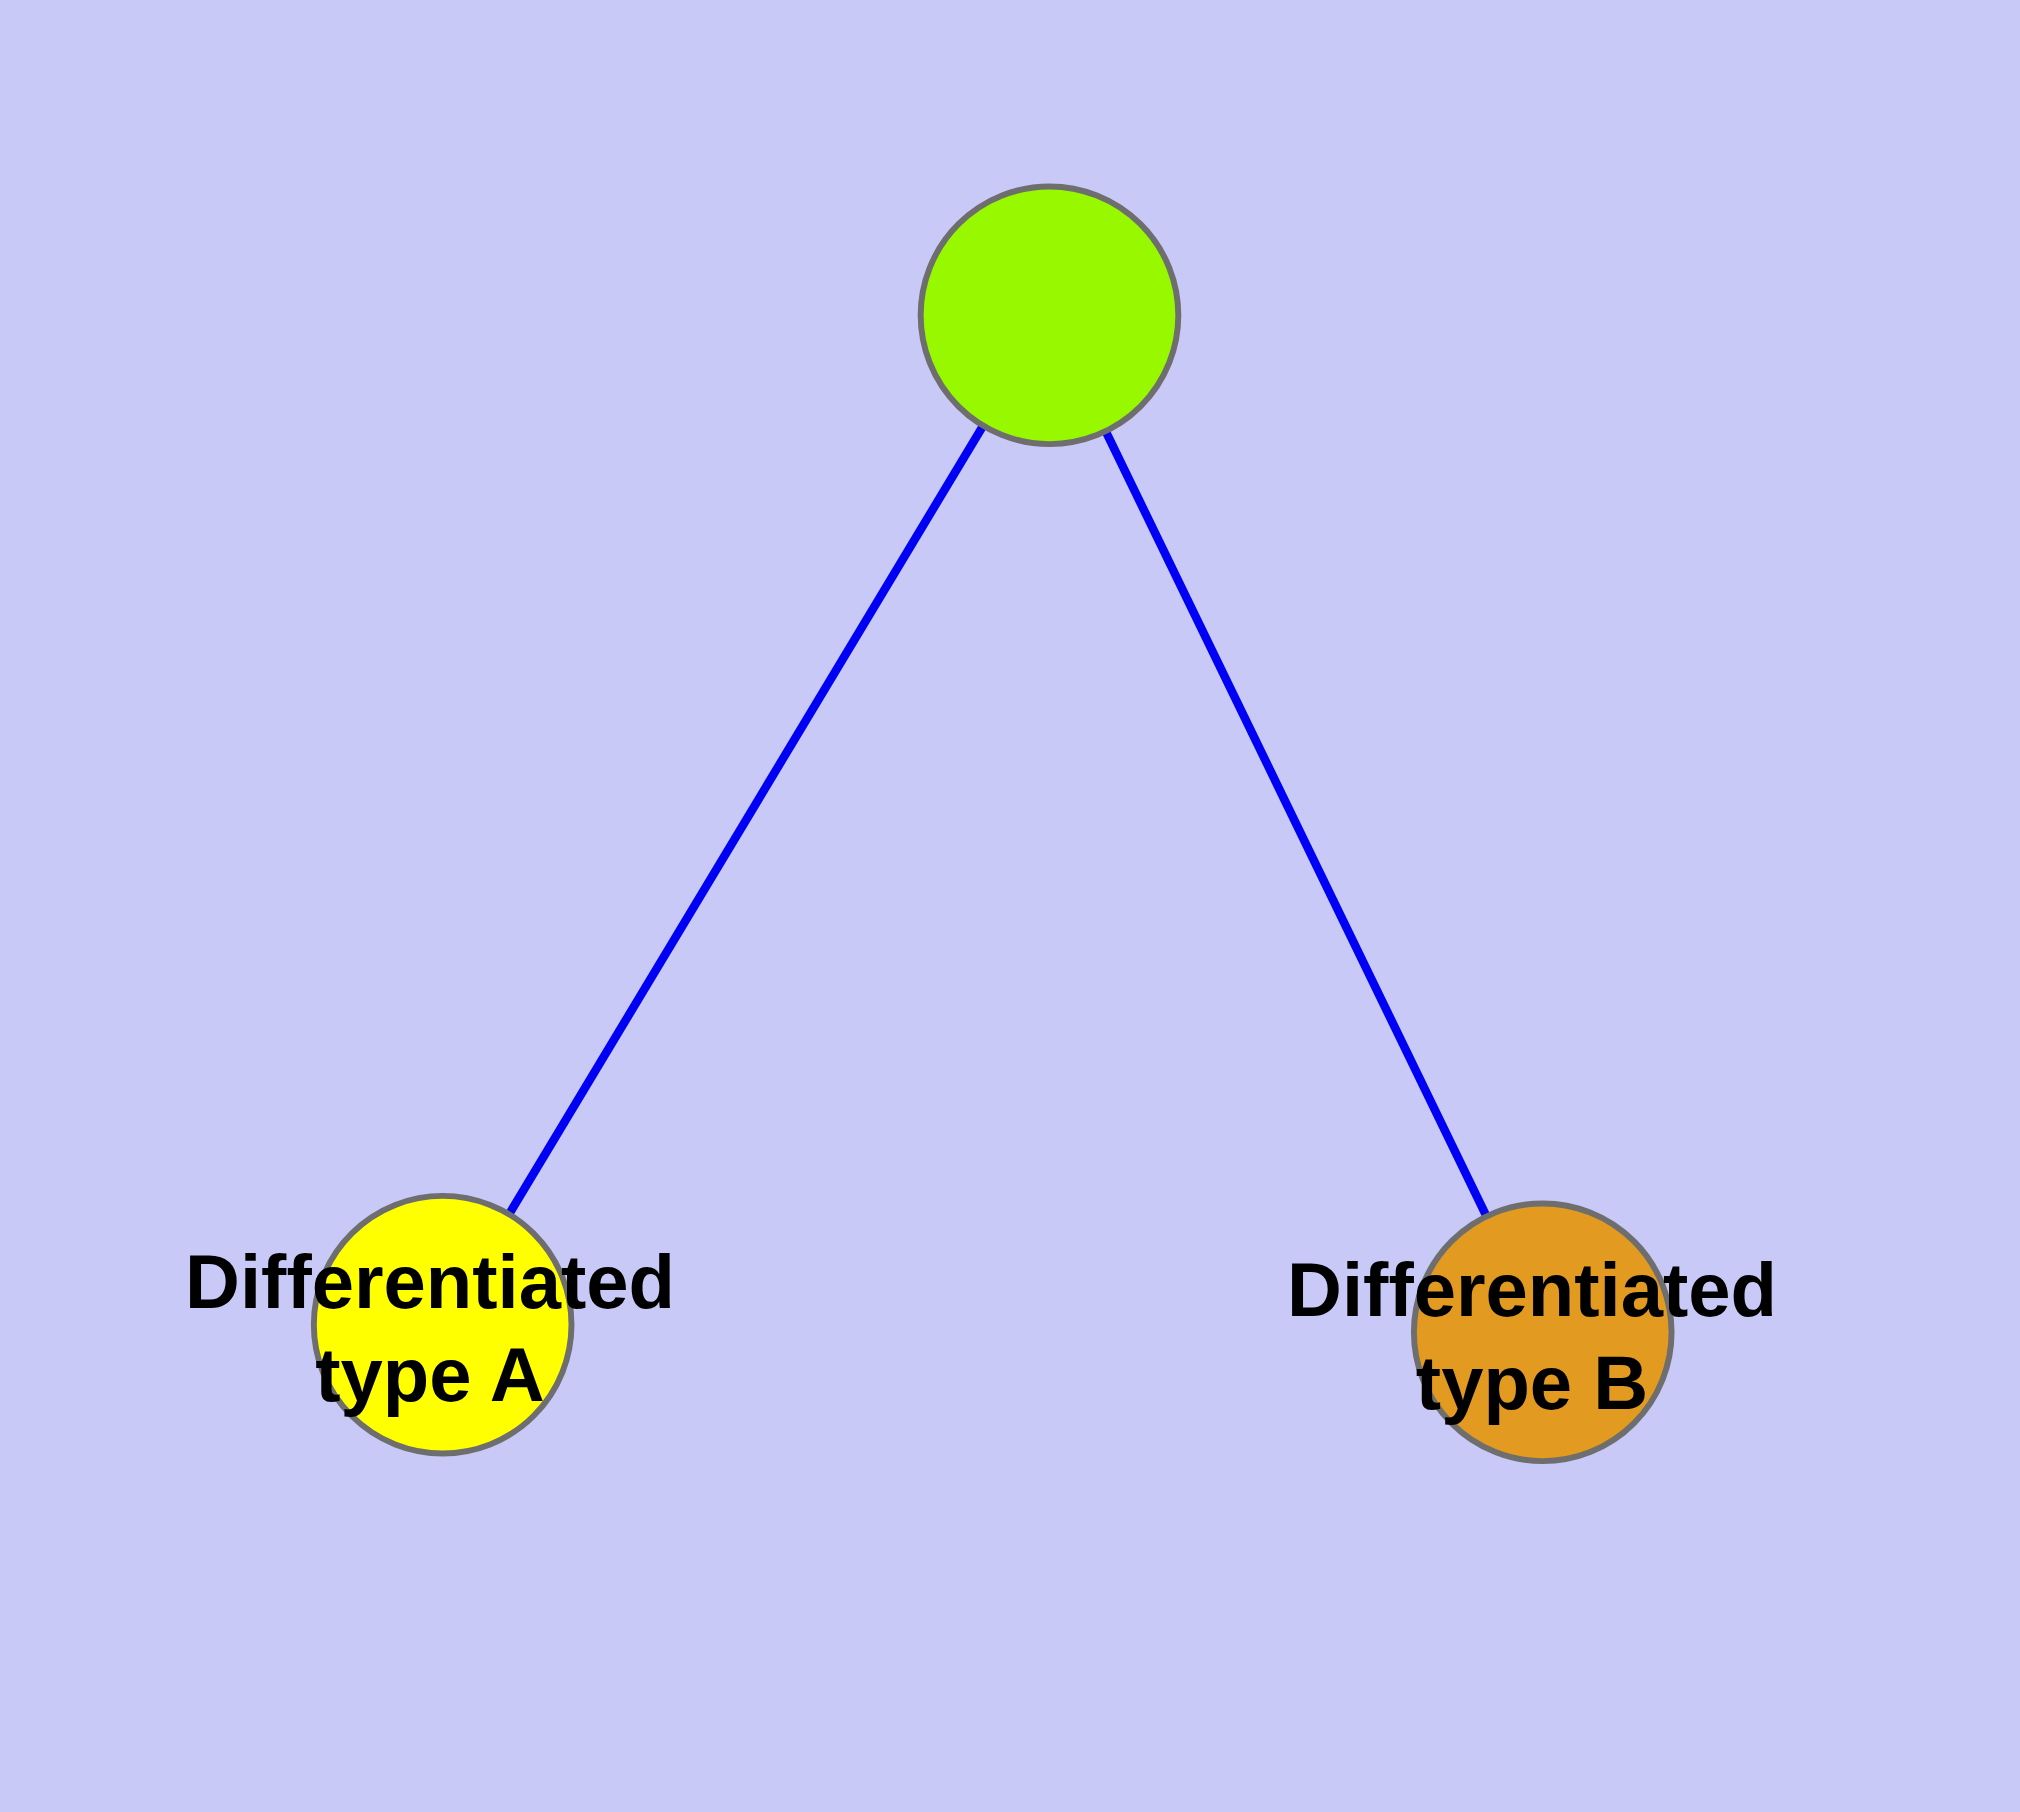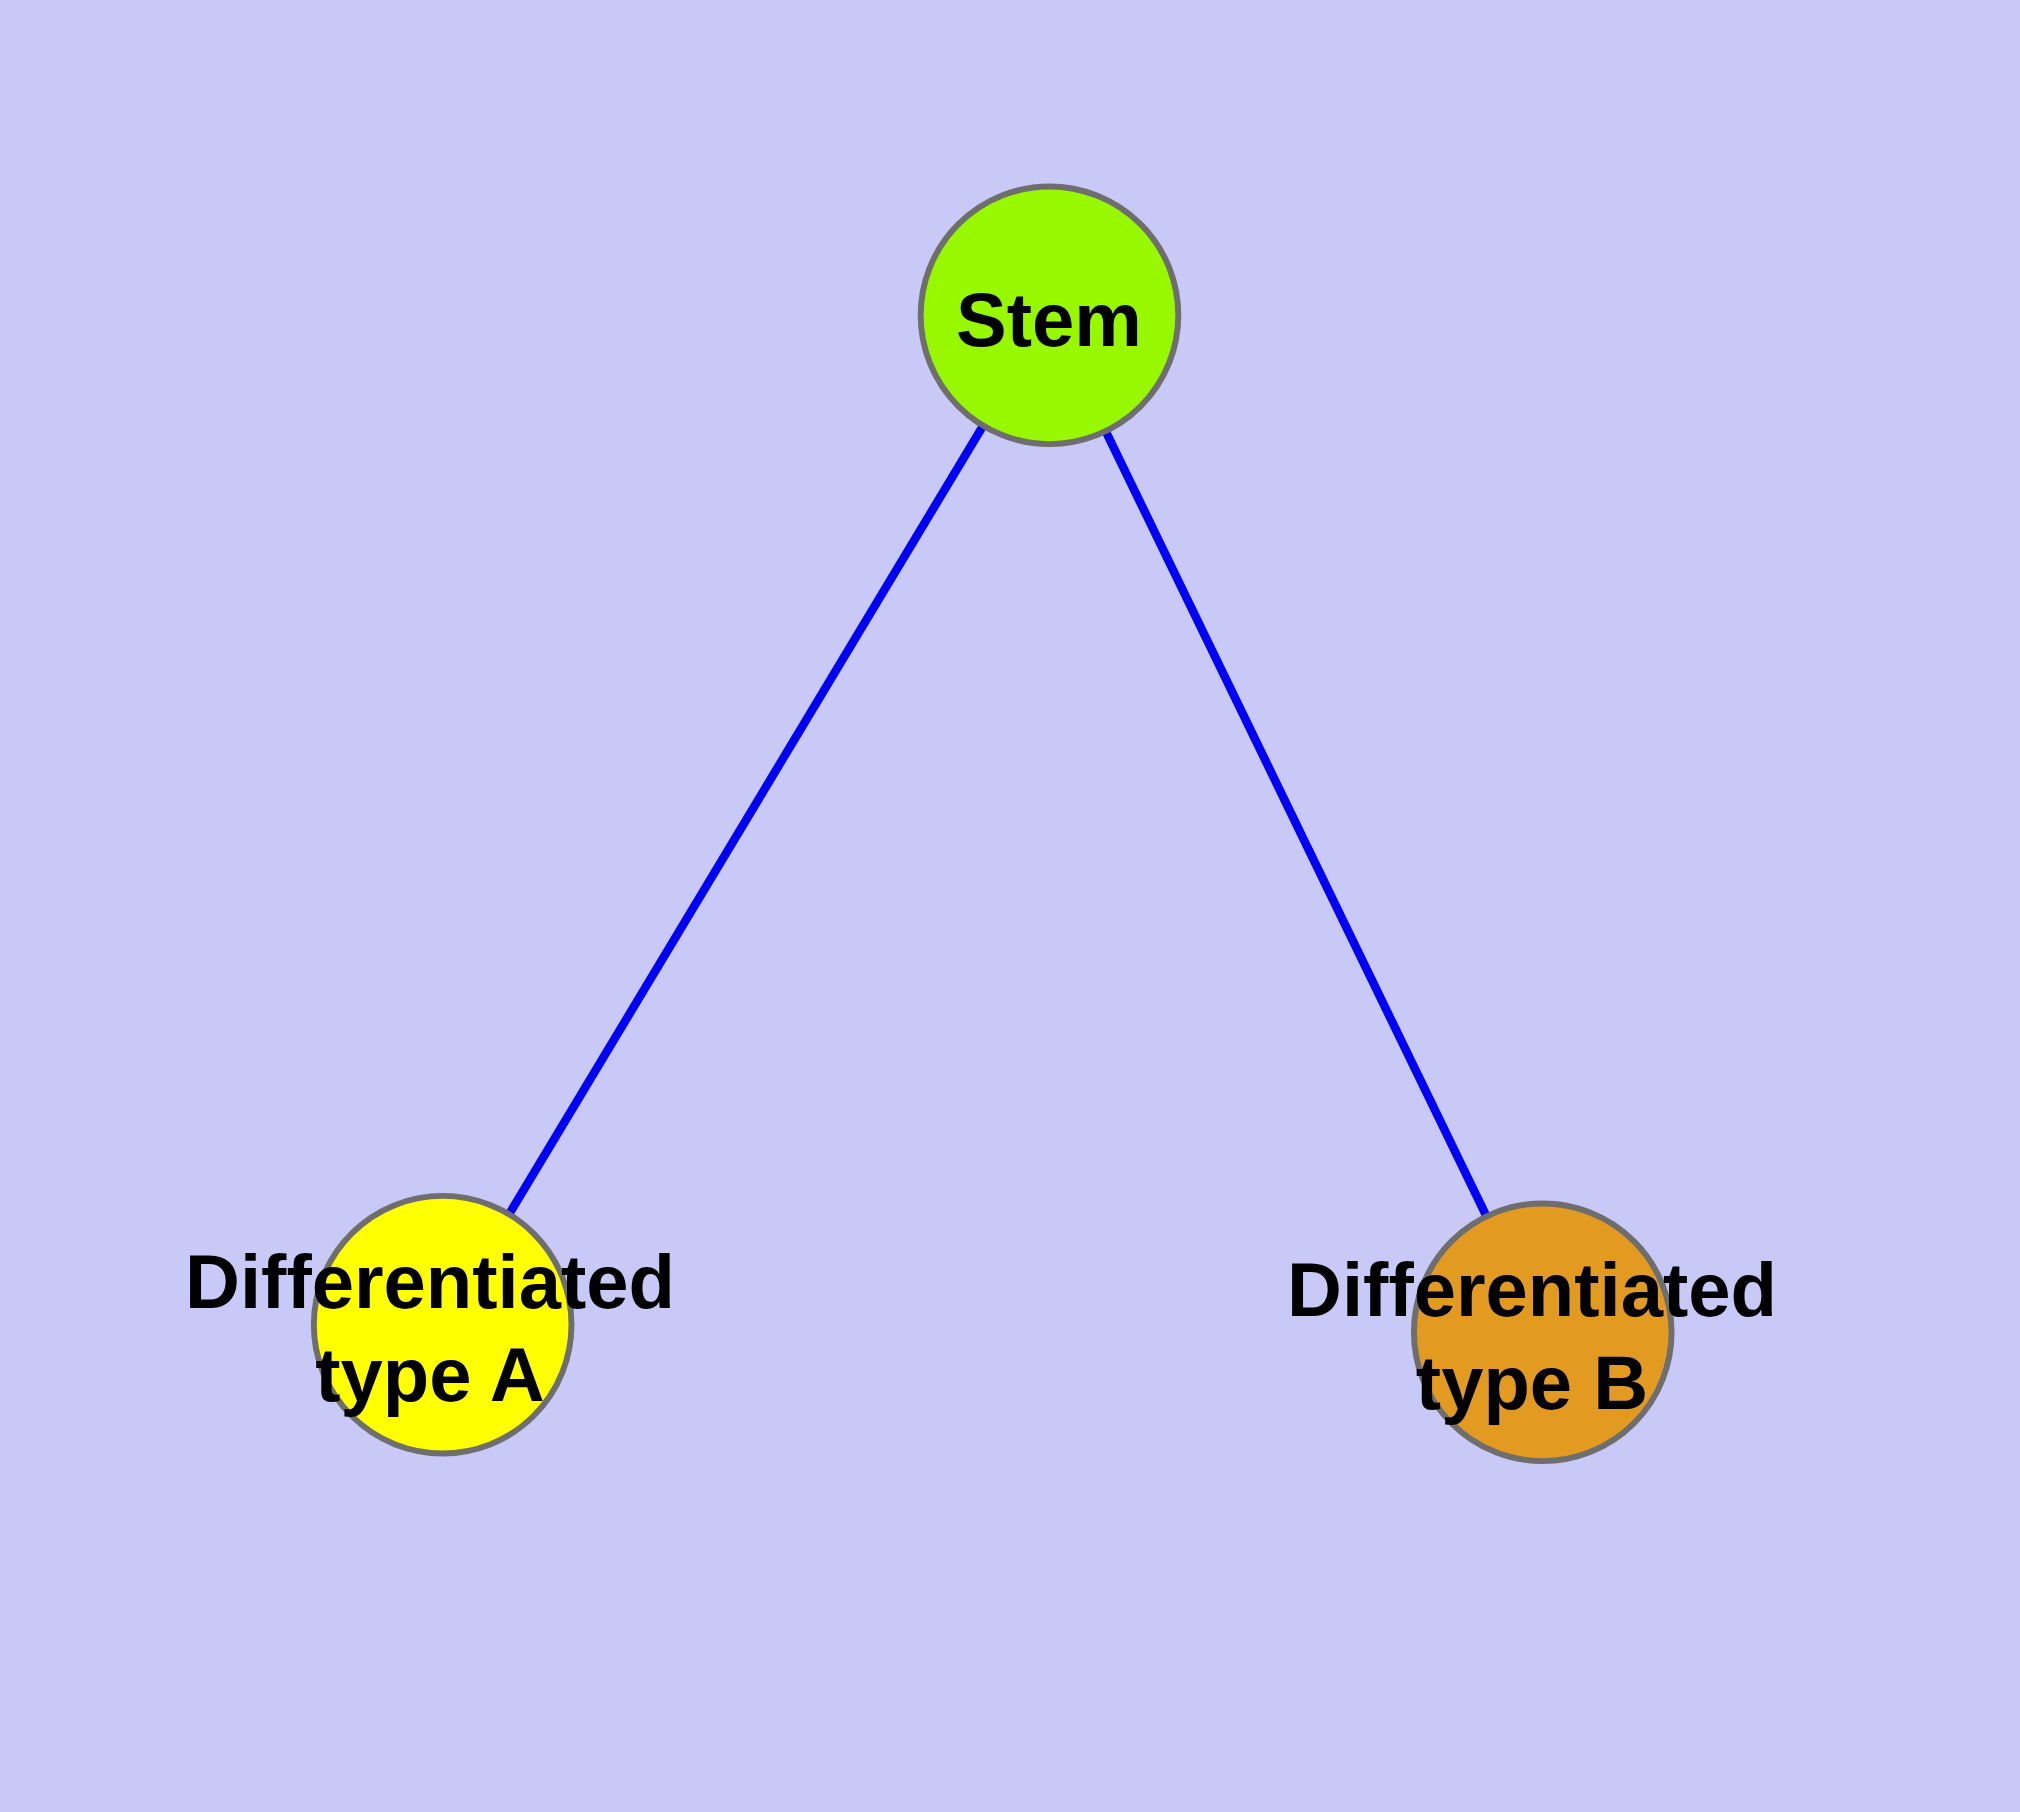--- a/index.html
+++ b/index.html
@@ -51,21 +51,20 @@
   <svg class="graph-svg" width="2021" height="1812" viewBox="0 0 2384 2138">
 
     <line x1="1238" y1="372" x2="522" y2="1563" stroke="#0000F5"></line>
     <line x1="1238" y1="372" x2="1820" y2="1572" stroke="#0000F5"></line>
 
     <circle cx="1238" cy="372" r="152" fill="#97F800"></circle>
     <circle cx="522" cy="1563" r="152" fill="#FFFF00"></circle>
     <circle cx="1820" cy="1572" r="152" fill="#E29A20"></circle>
   </svg>
 
-  <div class="node-label" id="stem-label">Stem</div>
 
   <div class="node-label" id="type-a-label">Differentiated
 type A</div>
 
   <div class="node-label" id="type-b-label">Differentiated
 type B</div>
 
 </div>
 
 

